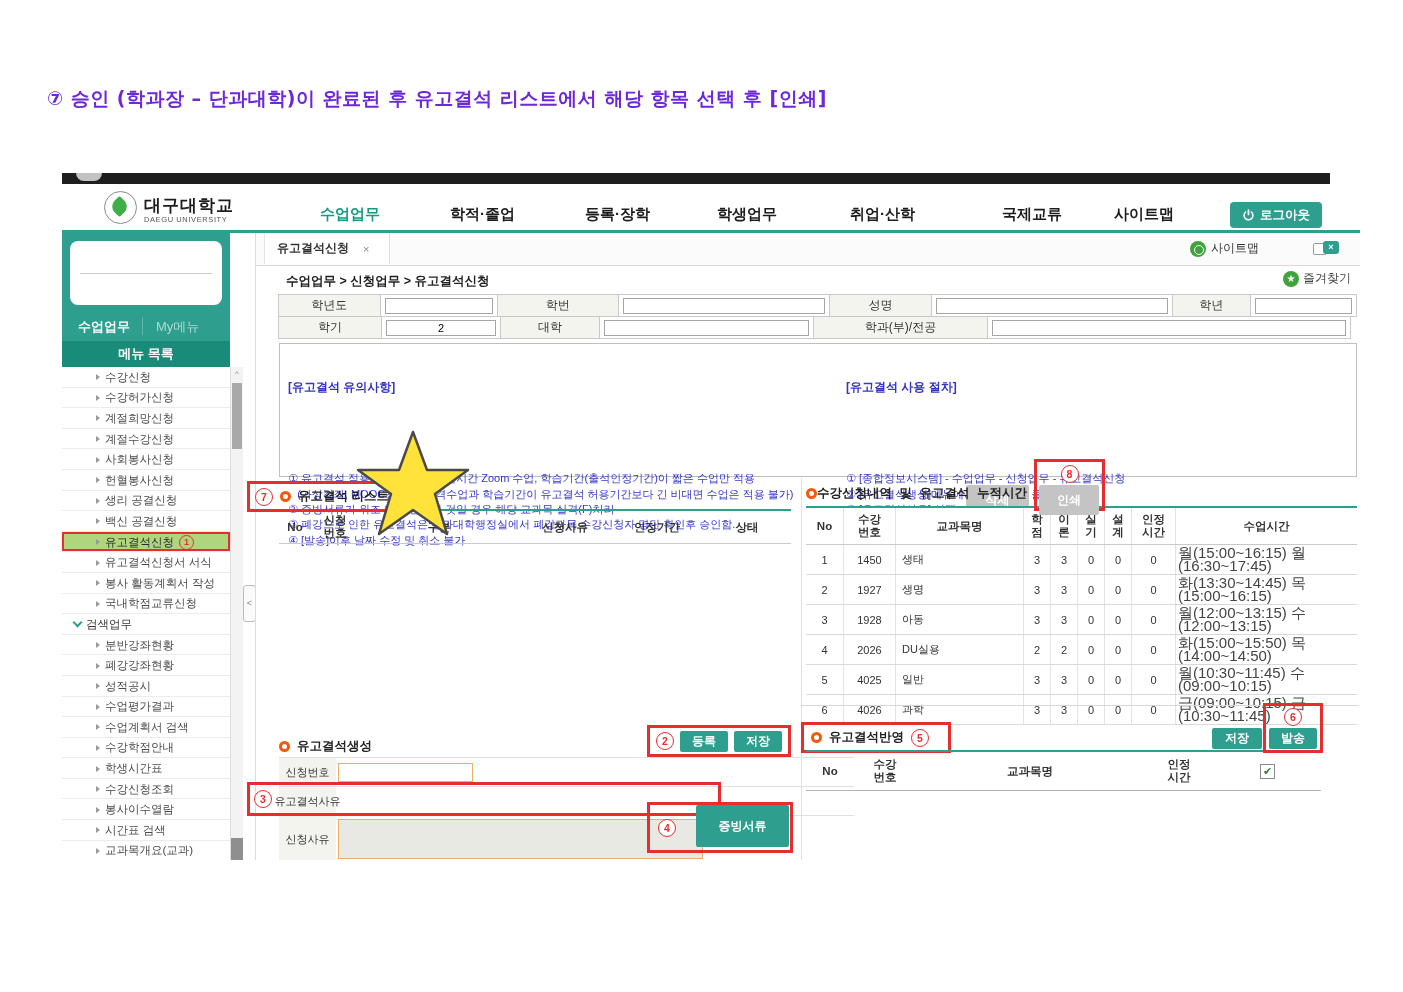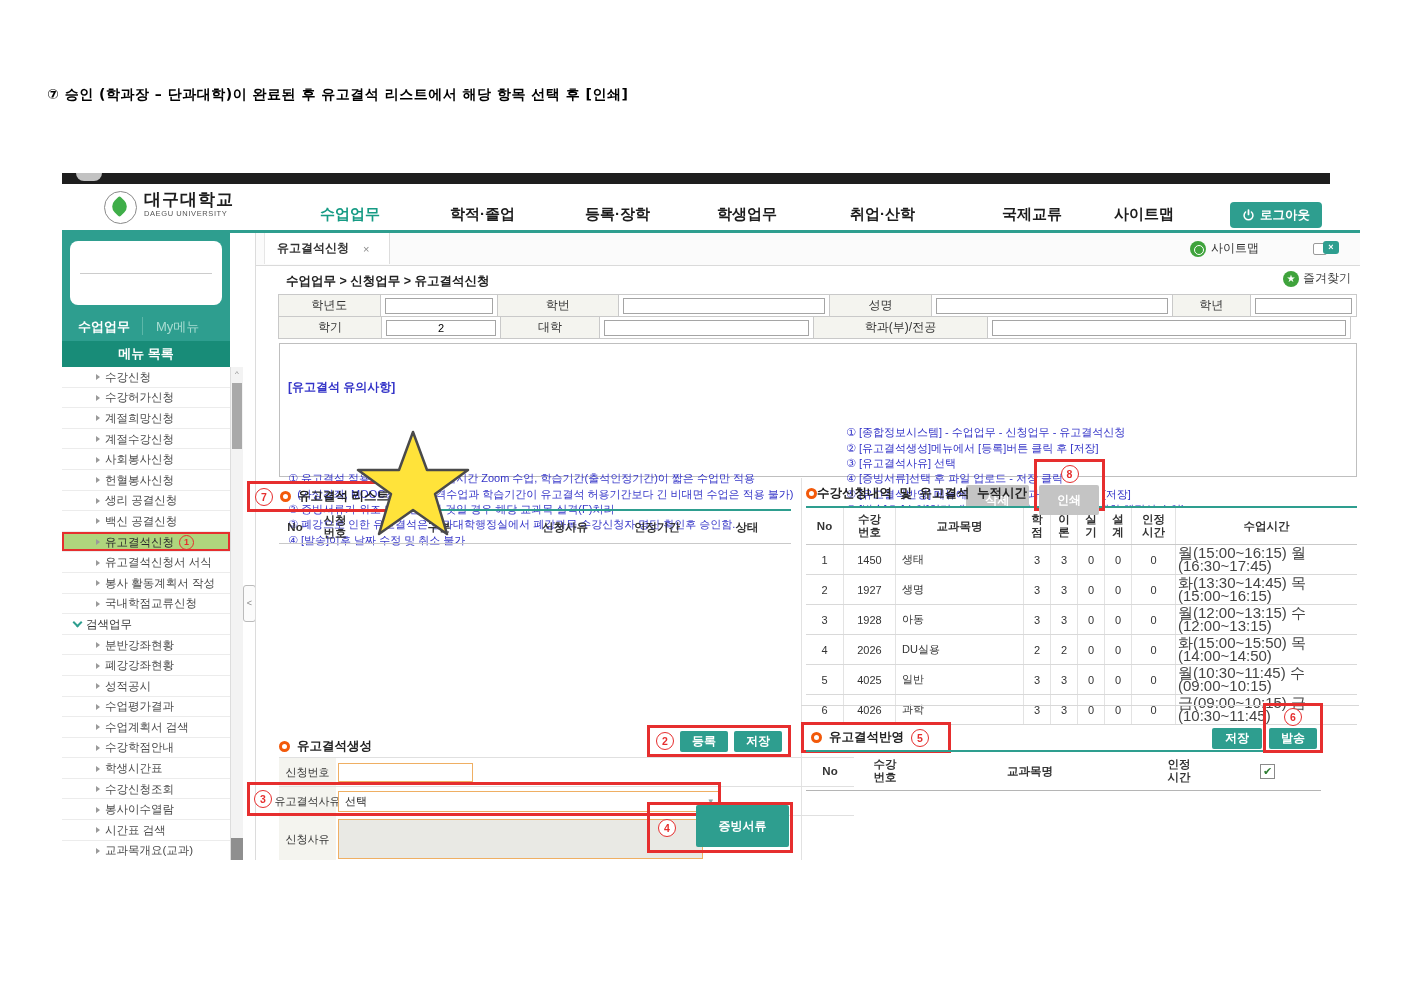--- a/index.html
+++ b/index.html
@@ -1,25 +1,25 @@
 <!DOCTYPE html>
 <html><head>
 <meta charset="utf-8">
 <style>
   html,body{margin:0;padding:0;background:#fff;}
   body{width:1403px;height:992px;position:relative;overflow:hidden;
        font-family:"Liberation Sans","DejaVu Sans",sans-serif;color:#222;}
-  .caption{position:absolute;left:47px;top:86px;font-size:14px;font-weight:600;color:#000000;
+  .caption{position:absolute;left:47px;top:86px;font-size:19px;font-weight:600;color:#6d28d9;
            font-family:"DejaVu Sans","Liberation Sans",sans-serif;letter-spacing:.5px;}
   
   .app{position:absolute;left:62px;top:173px;width:1298px;height:687px;background:#fff;overflow:hidden;}
   .topbar{position:absolute;left:0;top:0;width:1268px;height:11px;background:#1e1e1e;}
   .notch{position:absolute;left:14px;top:0;width:26px;height:8px;background:#c2c2c2;border-radius:0 0 8px 8px;}
   .hdr{position:absolute;left:0;top:11px;width:1298px;height:46px;background:#fff;}
-  .logo{position:absolute;left:42px;top:7px;display:flex;align-items:flex-start;gap:7px;}
+  .logo{position:absolute;left:42px;top:7px;display:flex;align-items:flex-end;gap:7px;}
   .seal{width:31px;height:31px;border-radius:50%;border:1px solid #8a8a8a;background:#fff;position:relative;}
   .seal::after{content:"";position:absolute;left:7px;top:7px;width:15px;height:15px;background:#3fae49;
                border-radius:2px 8px 2px 8px;transform:rotate(45deg);}
   .logo-t{font-size:17px;font-weight:bold;color:#1d1d1d;letter-spacing:1px;line-height:18px;}
   .logo-s{font-size:7.5px;color:#555;letter-spacing:.6px;}
   .nav-item{position:absolute;top:21px;font-size:15px;font-weight:bold;color:#1c1c1c;cursor:pointer;}
   .nav0{left:258px;color:#169b84;} .nav1{left:388px;} .nav2{left:523px;} .nav3{left:655px;}
   .nav4{left:788px;} .nav5{left:940px;} .nav6{left:1052px;}
   .logout{position:absolute;left:1168px;top:18px;width:92px;height:26px;background:#2e9e8f;border:none;
           border-radius:4px;color:#fff;font-size:12.5px;font-weight:bold;display:flex;align-items:center;
@@ -435,20 +435,21 @@
     </div>
 
     <div class="noticebox">
       <div class="notice-col notice-l">
         <div class="ntitle">[유고결석 유의사항]</div>
         <div>
           
         <div class="nline">① 유고결석 적용은 대면수업 및 실시간 Zoom 수업, 학습기간(출석인정기간)이 짧은 수업만 적용</div><div class="nline">   (가상강좌, MOOC강좌 등 원격수업과 학습기간이 유고결석 허용기간보다 긴 비대면 수업은 적용 불가)</div><div class="nline">② 증빙서류가 위조 또는 변조된 것일 경우 해당 교과목 실격(F)처리</div><div class="nline">③ 폐강으로 인한 유고결석은 단과대학행정실에서 폐강과목 수강신청자 명단 확인후 승인함.</div><div class="nline">④ [발송]이후 날짜 수정 및 취소 불가</div></div>
       </div>
       <div class="notice-col notice-r">
+        <div class="ntitle">[유고결석 사용 절차]</div>
         <div>
           
         <div class="nline">① [종합정보시스템] - 수업업무 - 신청업무 - 유고결석신청</div><div class="nline">② [유고결석생성]메뉴에서 [등록]버튼 클릭 후 [저장]</div><div class="nline">③ [유고결석사유] 선택</div><div class="nline">④ [증빙서류]선택 후 파일 업로드 - 저장 클릭</div><div class="nline">⑤ [유고결석반영] 메뉴에서 적용할 교과목 선택(√)후 [저장]</div><div class="nline">⑥ [발송]후 [승인]처리 대기(학과(부)장 승인) -&gt; 단과대학 행정실 승인)</div><div class="nline">    ([발송]이후에는 데이터 수정 및 삭제 불가)</div><div class="nline">⑦ [승인]완료 후 [유고결석 리스트]에서 해당 항목 선택후 [인쇄] 클릭</div><div class="nline">⑧ 인쇄된 유고결석확인서를 신청일로부터 7일 이내에 증빙서류와 함께</div><div class="nline">    담당교수님께 제출</div></div>
       </div>
     </div>
 
     <div class="vline"></div>
 
     <svg class="star" width="118" height="112" viewBox="0 0 118 112">
       <polygon points="59,4 73,42 114,42 81,66 93,106 59,82 25,106 37,66 4,42 45,42" fill="#ffe33a" stroke="#4a4a4a" stroke-width="2.5" stroke-linejoin="round"></polygon>
@@ -585,26 +586,20 @@
     </div>
     <div class="cform">
       <div class="crow row-appno">
         <div class="clabel">신청번호</div>
         <div class="cfield">
             <input class="inp-o" style="">
           </div>
       </div>
       <div class="crow row-reason">
         <div class="clabel">유고결석사유</div>
-        <div class="cfield">
-          <div class="sel">
-            <span>선택</span>
-            <span class="ar">▾</span>
-          </div>
-        </div>
       </div>
       <div class="crow row-detail">
         <div class="clabel">신청사유</div>
         <div class="cfield">
             <div class="ta"></div>
           </div>
       </div>
 
     </div>
     <div class="rbox rb3">

